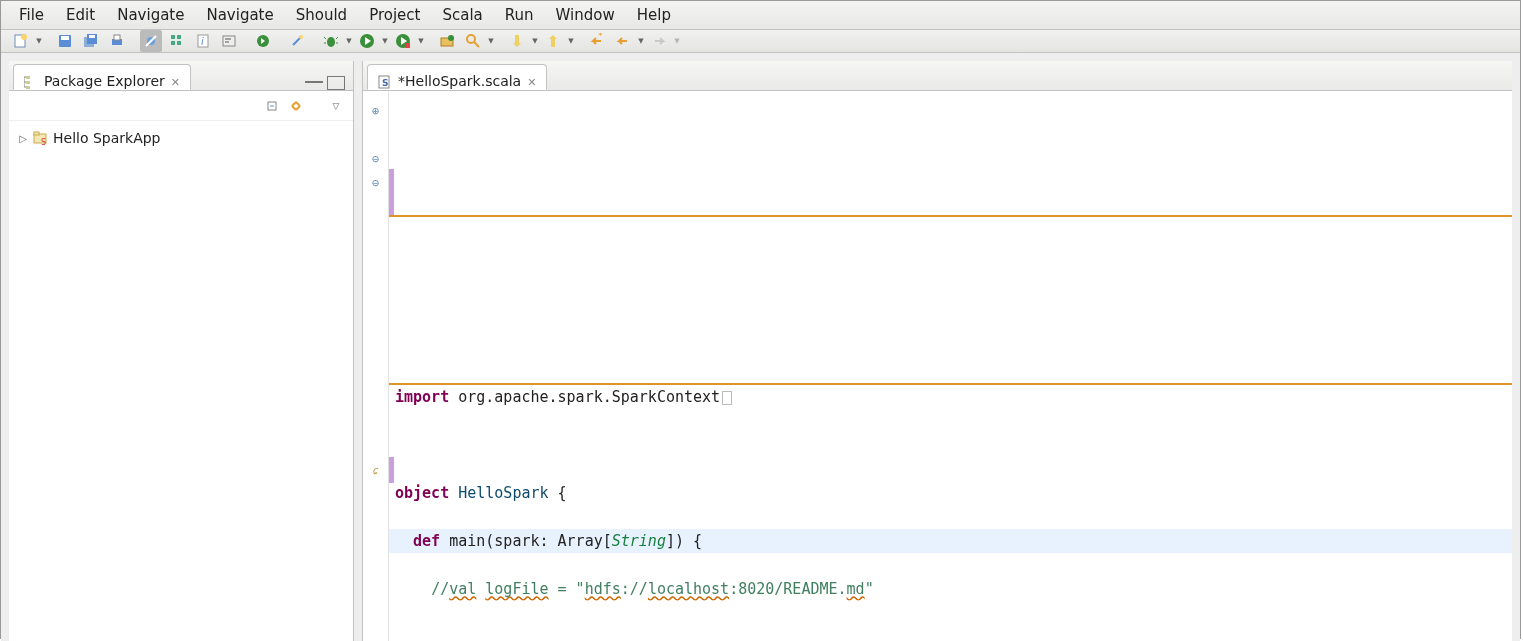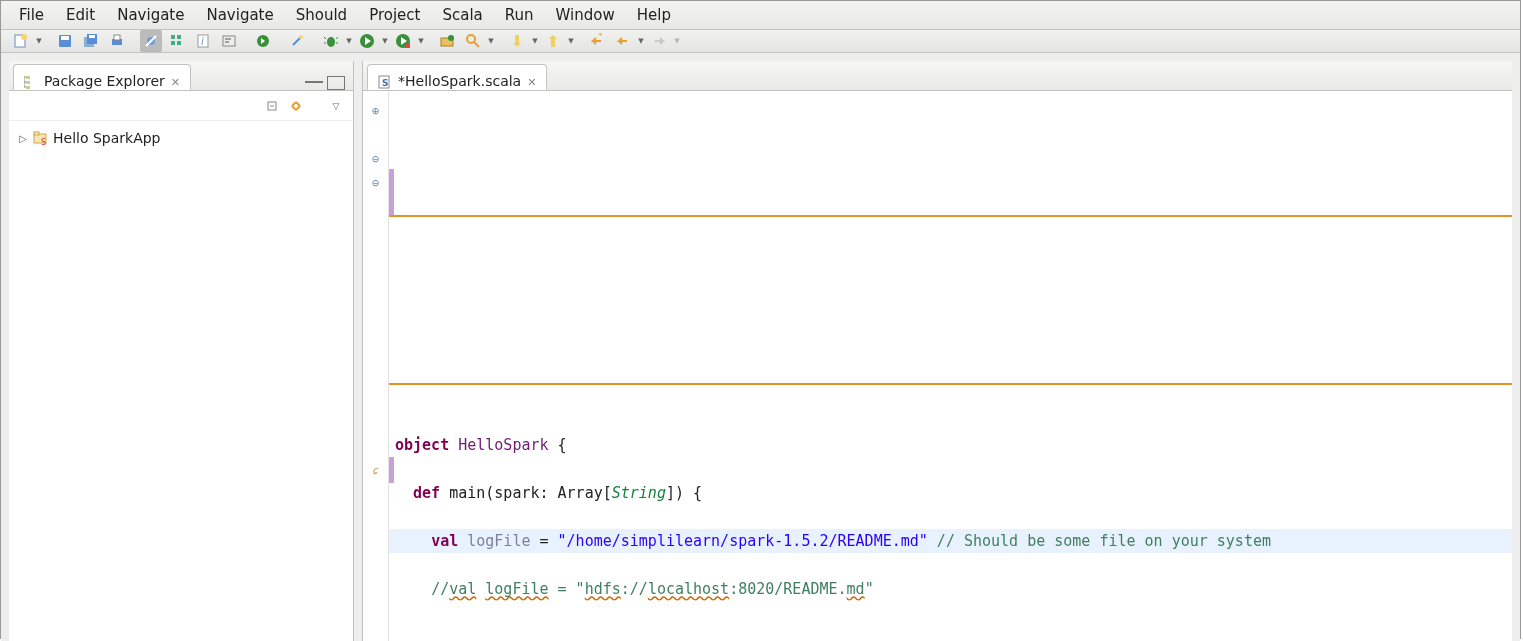--- a/index.html
+++ b/index.html
@@ -301,24 +301,24 @@
           <div class="occ-bar" style="top:78px;height:24px"></div>
           <div class="occ-bar" style="top:102px;height:24px"></div>
           <div class="occ-bar" style="top:366px;height:26px"></div>
           
           
           <div class="cursor-line" style="top:438px;"></div>
 
           
           <div class="highlight-box" style="top:124px; left:-3px; width:1128px; height:170px;"></div>
 
+<div class="line"><span class="kw">import</span><span class="imp"> org.apache.spark.SparkContext</span><span style="display:inline-block;border:1px solid #bbb;width:10px;height:14px;vertical-align:middle;margin-left:2px"></span></div>
 <div class="line"></div>
-<div class="line"><span class="kw">object</span><span> </span><span style="color:#701a75">HelloSpark</span><span> {</span></div>
+<div class="line"><span class="kw">object</span><span> </span><span style="color:#0c4a6e">HelloSpark</span><span> {</span></div>
 <div class="line"><span>  </span><span class="kw">def</span><span> main(spark: Array[</span><span class="type">String</span><span>]) {</span></div>
-<div class="line"><span>    </span><span class="kw">val</span><span> </span><span class="vari">logFile</span><span> = </span><span class="str">"/home/simplilearn/spark-1.5.2/README.md"</span><span> </span><span class="cmt">// Should be some file on your system</span></div>
 <div class="line"><span>    </span><span class="cmt"><span>//</span><span class="wav">val</span><span> </span><span class="wav">logFile</span><span> = "</span><span class="wav">hdfs</span><span>://</span><span class="wav">localhost</span><span>:8020/README.</span><span class="wav">md</span><span>"</span></span></div>
 
 
 
 
 
 
 
 
 

